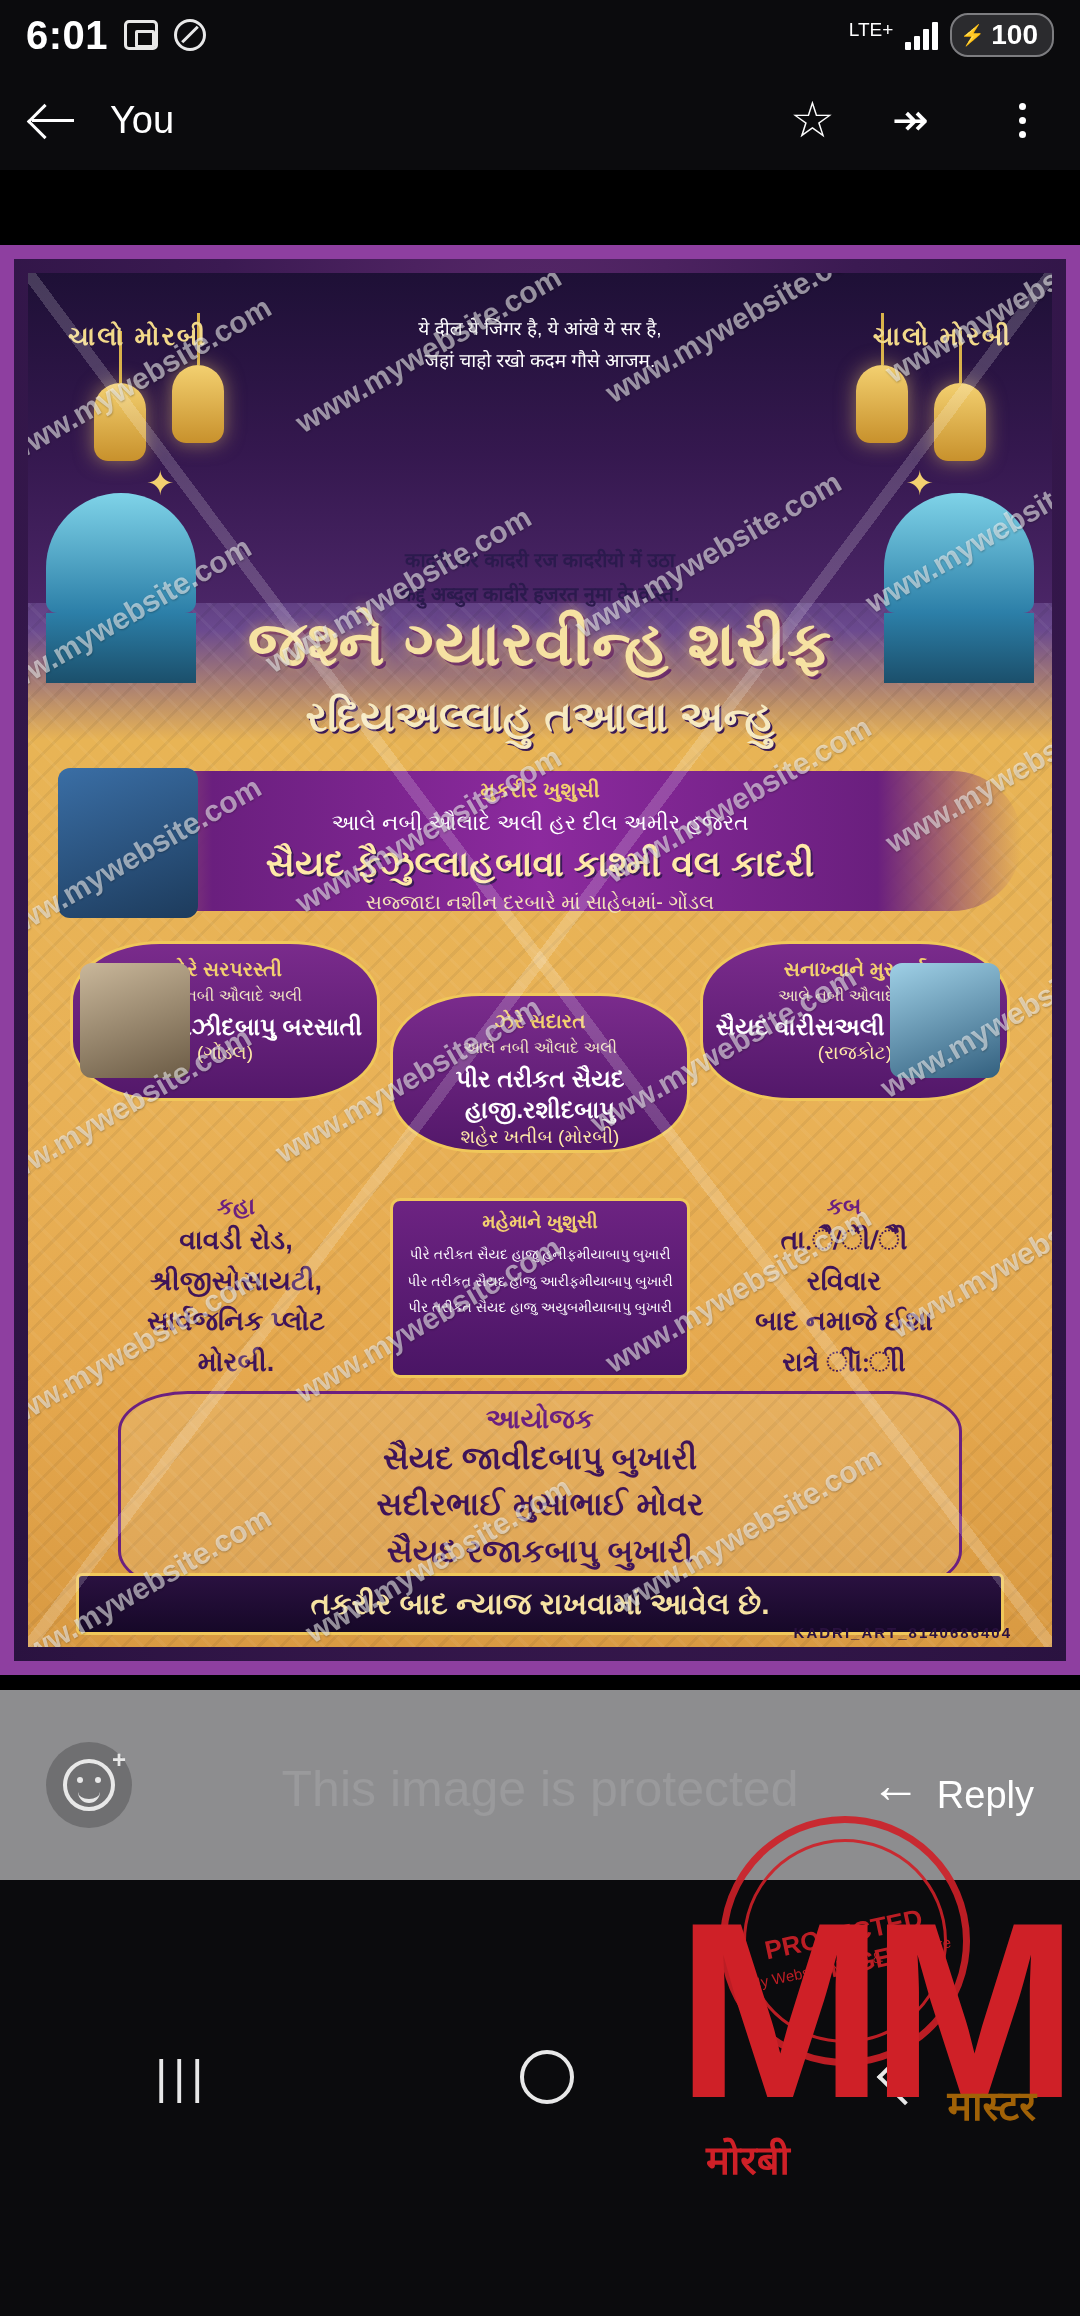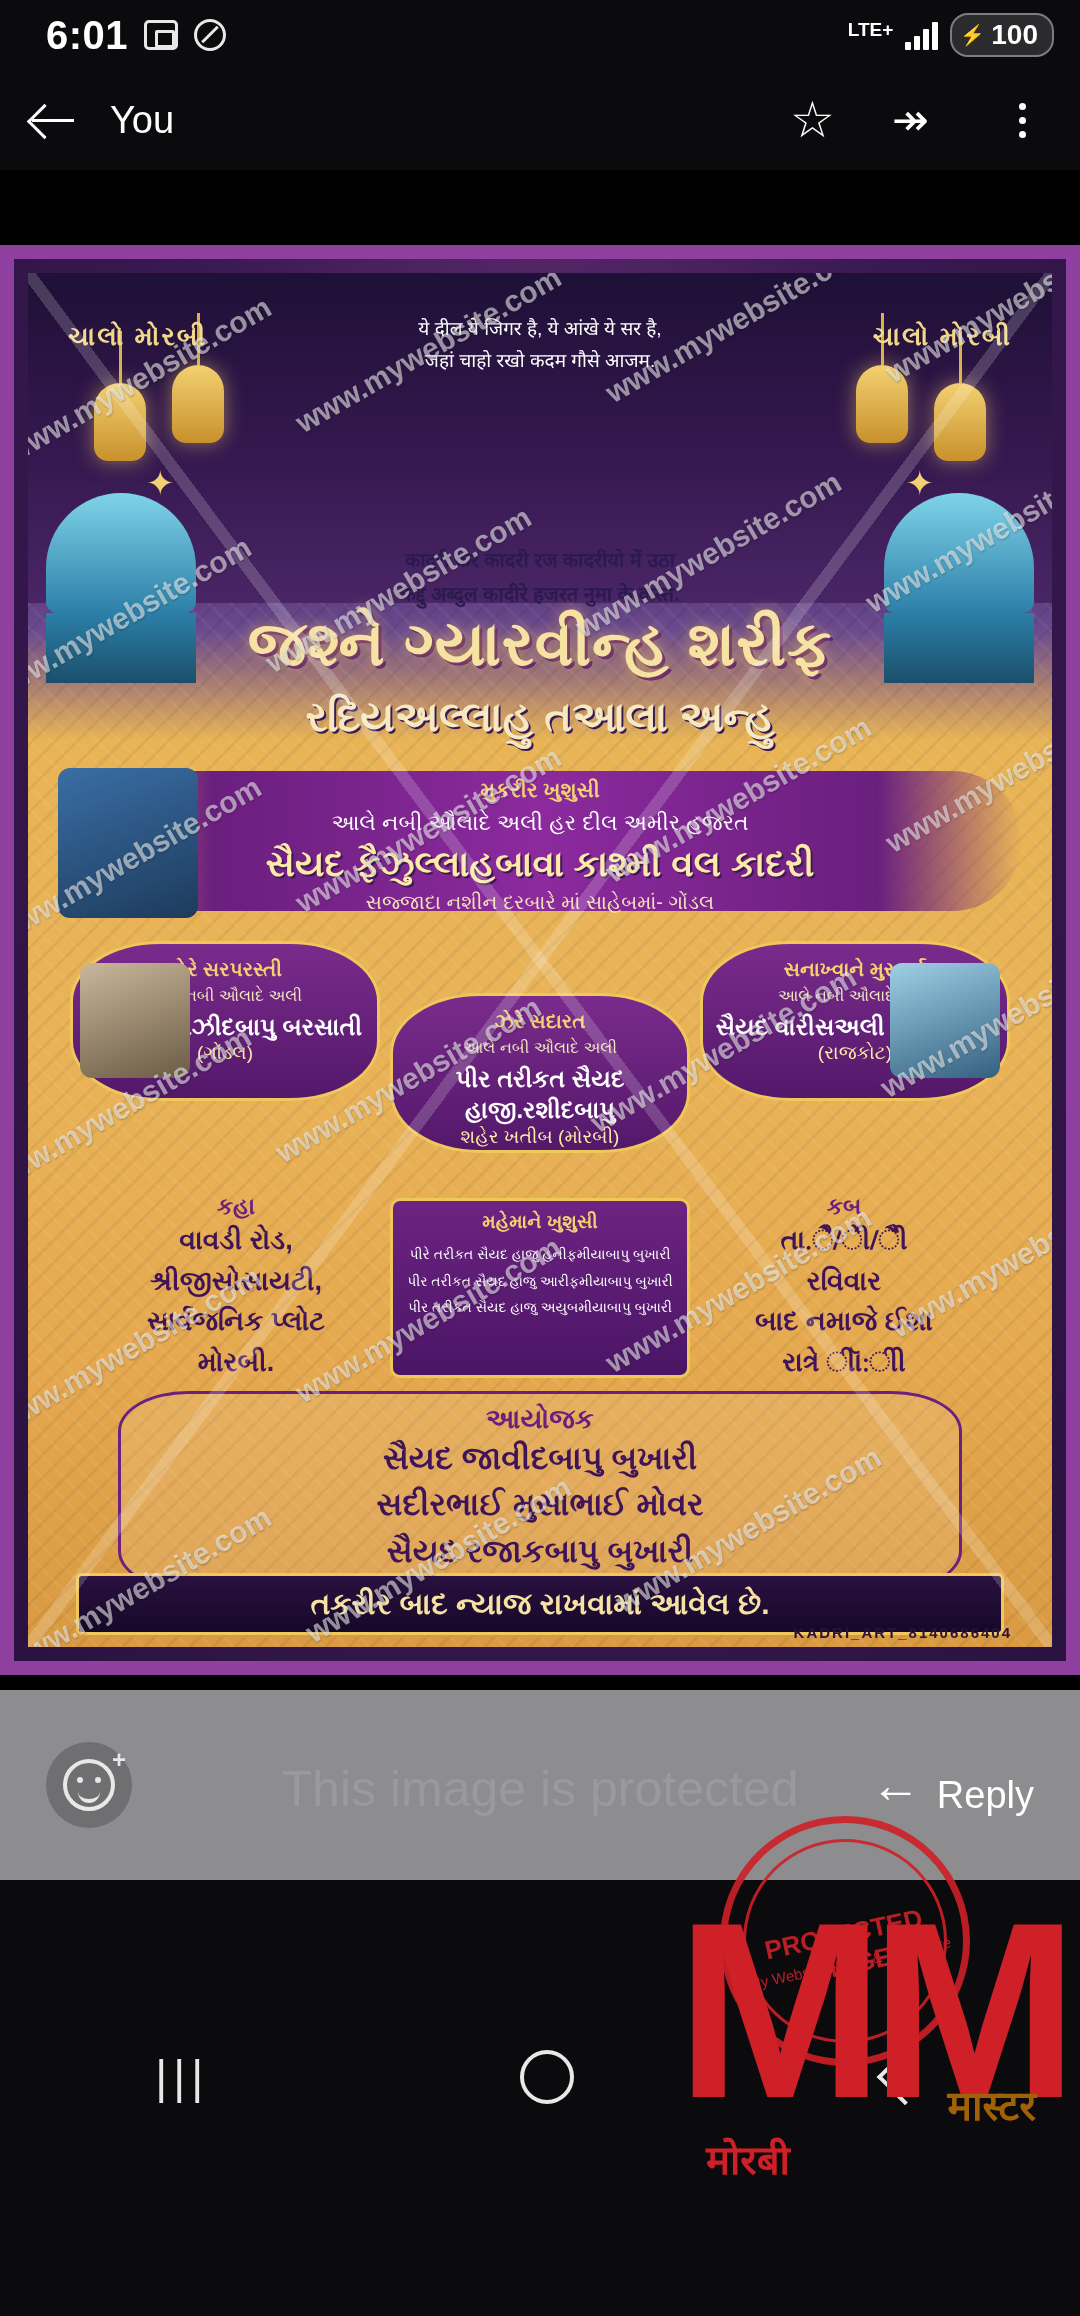--- a/index.html
+++ b/index.html
@@ -17,39 +17,39 @@
   }
 
   
   .statusbar {
     position: absolute; top: 0; left: 0; width: 1080px; height: 70px;
     display: flex; align-items: center; justify-content: space-between;
     padding: 0 26px;
     color: #ffffff;
   }
   .sb-left { display: flex; align-items: center; gap: 16px; }
-  .sb-clock { font-size: 40px; font-weight: 700; letter-spacing: 0.5px; margin-left: 20px; }
+  .sb-clock { font-size: 40px; font-weight: 700; letter-spacing: 0.5px; }
   .sb-icon-box {
     width: 34px; height: 30px; border: 3px solid #e8e8e8; border-radius: 5px;
     position: relative;
   }
   .sb-icon-box::after{
     content:""; position:absolute; left:8px; top:7px; width:14px; height:12px;
     border:3px solid #e8e8e8; border-radius:2px;
   }
   .sb-icon-noentry {
     width: 32px; height: 32px; border: 3px solid #e8e8e8; border-radius: 50%;
     position: relative;
   }
   .sb-icon-noentry::after {
     content: ""; position: absolute; left: 2px; top: 11px;
     width: 22px; height: 3px; background: #e8e8e8; transform: rotate(-45deg);
   }
   .sb-right { display: flex; align-items: center; gap: 12px; }
-  .sb-lte { font-size: 19px; font-weight: 700; line-height: 1; margin-bottom: 12px;}
+  .sb-lte { font-size: 19px; font-weight: 400; line-height: 1; margin-bottom: 12px;}
   .sb-signal { display: flex; align-items: flex-end; gap: 3px; height: 30px; }
   .sb-signal i { width: 6px; background: #fff; display: block; border-radius: 1px;}
   .sb-signal i:nth-child(1){height:8px}
   .sb-signal i:nth-child(2){height:14px}
   .sb-signal i:nth-child(3){height:21px}
   .sb-signal i:nth-child(4){height:28px}
   .sb-battery {
     display: flex; align-items: center; gap: 6px;
     background: #2b2b2e; border-radius: 18px; padding: 4px 14px 4px 8px;
     border: 2px solid #7d7d80;

